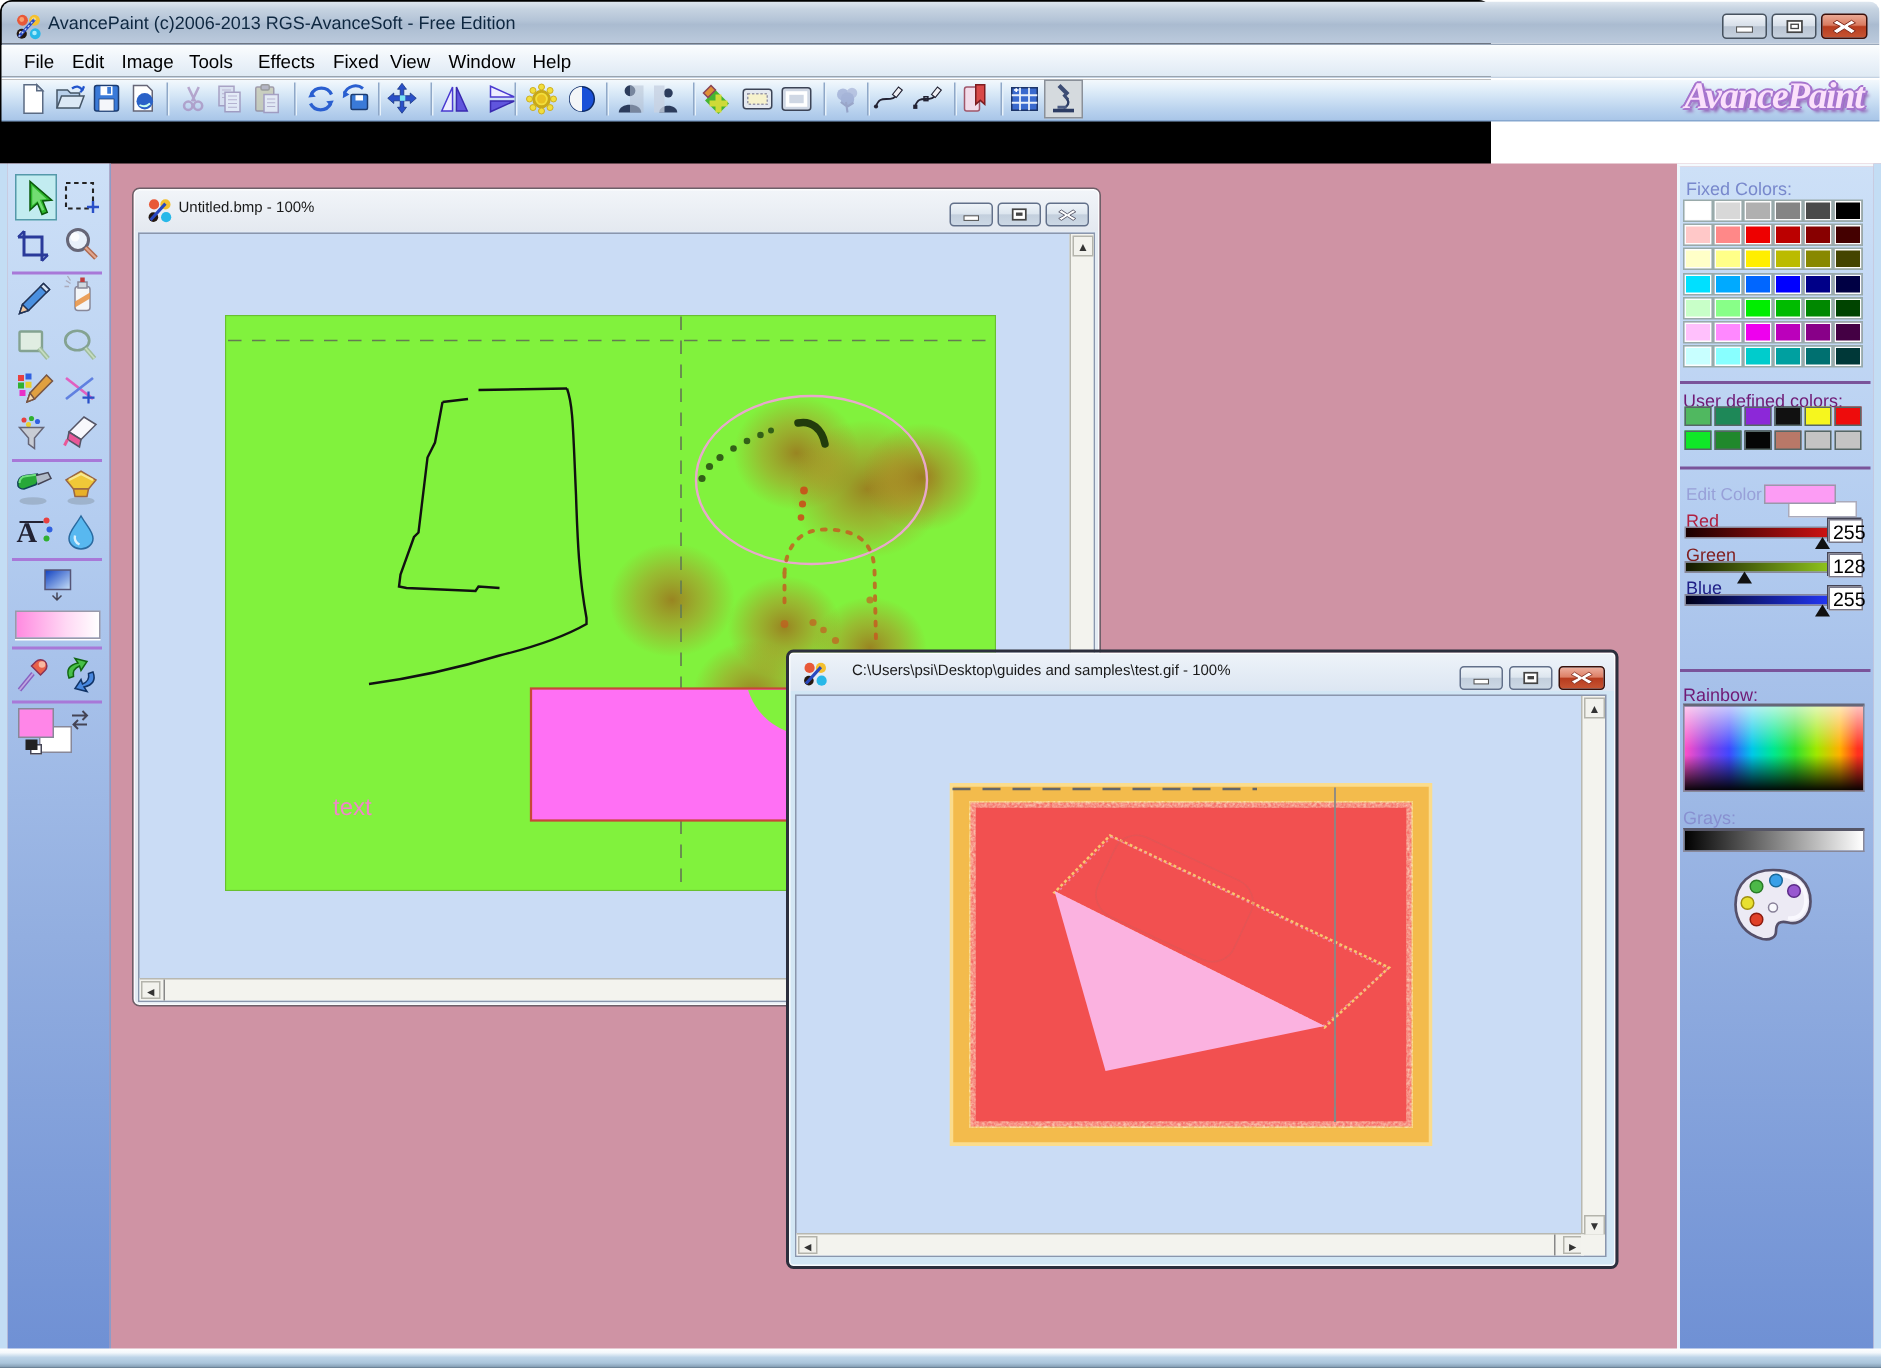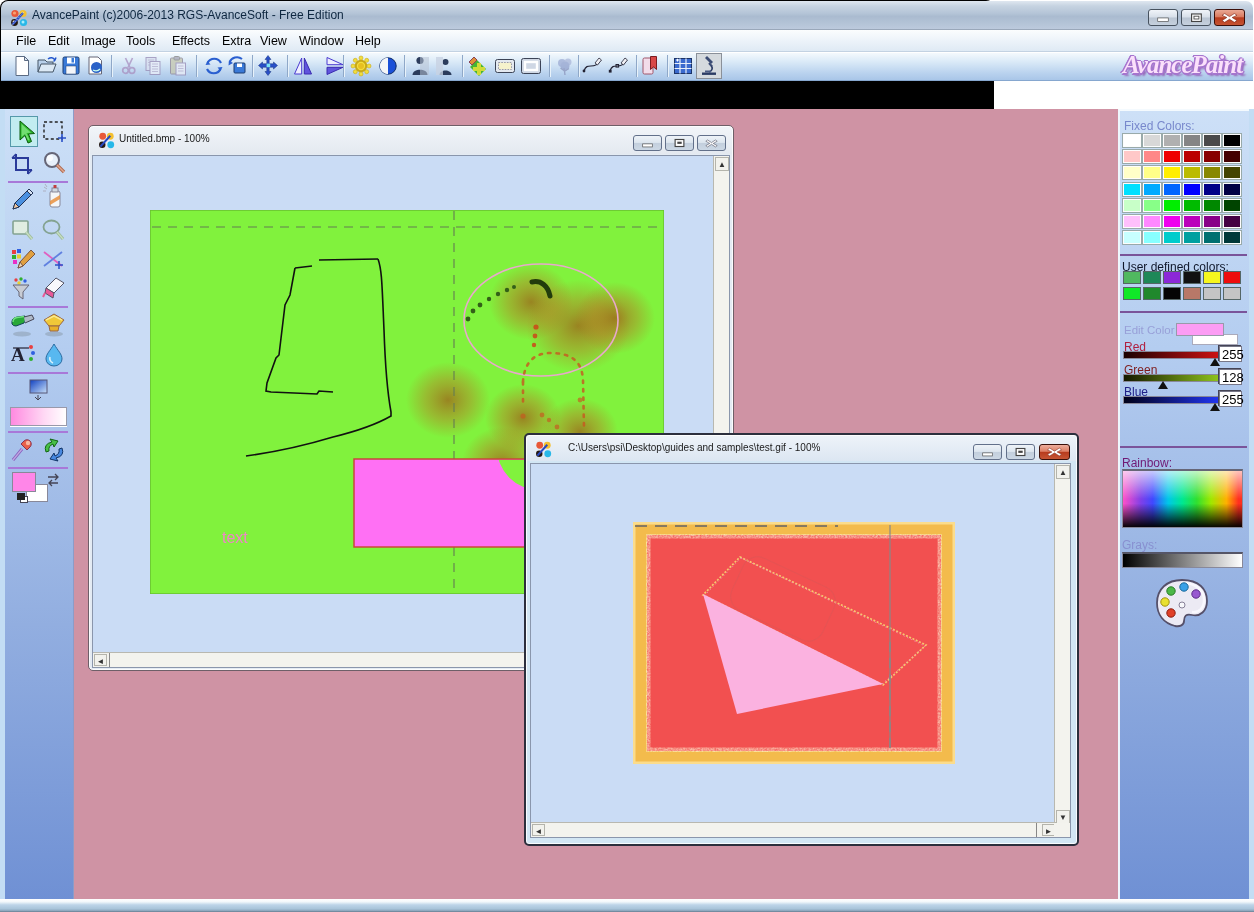--- a/index.html
+++ b/index.html
@@ -104,21 +104,21 @@
         <path d="M10 4 L15.5 7.5 L21 4 L24 6 L18.5 8.5 L24 12 L21 14 L15.5 10.5 L10 14 L7 12 L12.5 8.5 L7 6 Z" fill="#fff" stroke="#7a2315" stroke-width="0.7"></path>
       </svg>
     </div>
 
   <div id="menubar" class="abs"></div>
   <div class="menuitem" style="left:16px;">File</div>
   <div class="menuitem" style="left:48px;">Edit</div>
   <div class="menuitem" style="left:81px;">Image</div>
   <div class="menuitem" style="left:126px;">Tools</div>
   <div class="menuitem" style="left:172px;">Effects</div>
-  <div class="menuitem" style="left:222px;">Extra</div>
+  <div class="menuitem" style="left:222px;">Fixed</div>
   <div class="menuitem" style="left:260px;">View</div>
   <div class="menuitem" style="left:299px;">Window</div>
   <div class="menuitem" style="left:355px;">Help</div>
 
   <div id="toolbar" class="abs"></div>
   <div id="toolicons" style="position:absolute;left:0;top:53px;width:1254px;height:26px;">
     <div class="tico" style="left:10px">
         <svg viewBox="0 0 24 24">
           <path d="M6 2.5h8.5l4 4V21.5H6z" fill="#fff" stroke="#5b6b83"></path>
           <path d="M14.5 2.5v4h4z" fill="#dde6f0" stroke="#5b6b83"></path>
@@ -648,21 +648,21 @@
       <div style="position:absolute;left:85px;top:106px;width:18px;height:13px;background:#880088;border:1px solid #fdfdfd;outline:1px solid #9aa;"></div>
       <div style="position:absolute;left:105px;top:106px;width:18px;height:13px;background:#440044;border:1px solid #fdfdfd;outline:1px solid #9aa;"></div>
       <div style="position:absolute;left:5px;top:122px;width:18px;height:13px;background:#c8ffff;border:1px solid #fdfdfd;outline:1px solid #9aa;"></div>
       <div style="position:absolute;left:25px;top:122px;width:18px;height:13px;background:#88ffff;border:1px solid #fdfdfd;outline:1px solid #9aa;"></div>
       <div style="position:absolute;left:45px;top:122px;width:18px;height:13px;background:#00cccc;border:1px solid #fdfdfd;outline:1px solid #9aa;"></div>
       <div style="position:absolute;left:65px;top:122px;width:18px;height:13px;background:#00a0a0;border:1px solid #fdfdfd;outline:1px solid #9aa;"></div>
       <div style="position:absolute;left:85px;top:122px;width:18px;height:13px;background:#007070;border:1px solid #fdfdfd;outline:1px solid #9aa;"></div>
       <div style="position:absolute;left:105px;top:122px;width:18px;height:13px;background:#003838;border:1px solid #fdfdfd;outline:1px solid #9aa;"></div>
       </div>
       <div style="position:absolute;left:2px;top:145px;width:127px;height:1.5px;background:#7a549a;"></div>
-      <div style="position:absolute;left:4px;top:151px;color:#0f172a;">User defined colors:</div>
+      <div style="position:absolute;left:4px;top:151px;color:#701a75;">User defined colors:</div>
       <div id="usergrid">
       <div style="position:absolute;left:5px;top:162px;width:18px;height:13px;background:#50b860;border:1px solid #566;outline:none;"></div>
       <div style="position:absolute;left:25px;top:162px;width:18px;height:13px;background:#1e8858;border:1px solid #566;outline:none;"></div>
       <div style="position:absolute;left:45px;top:162px;width:18px;height:13px;background:#8c28d8;border:1px solid #566;outline:none;"></div>
       <div style="position:absolute;left:65px;top:162px;width:18px;height:13px;background:#111111;border:1px solid #566;outline:none;"></div>
       <div style="position:absolute;left:85px;top:162px;width:18px;height:13px;background:#f6f61e;border:1px solid #566;outline:none;"></div>
       <div style="position:absolute;left:105px;top:162px;width:18px;height:13px;background:#ee0c0c;border:1px solid #566;outline:none;"></div>
       <div style="position:absolute;left:5px;top:178px;width:18px;height:13px;background:#10e828;border:1px solid #566;outline:none;"></div>
       <div style="position:absolute;left:25px;top:178px;width:18px;height:13px;background:#20882c;border:1px solid #566;outline:none;"></div>
       <div style="position:absolute;left:45px;top:178px;width:18px;height:13px;background:#050505;border:1px solid #566;outline:none;"></div>

